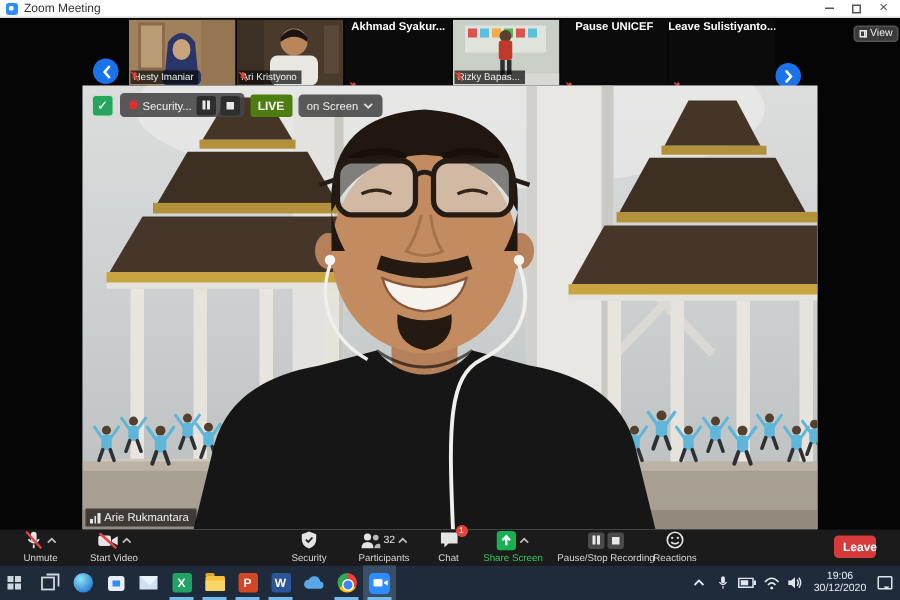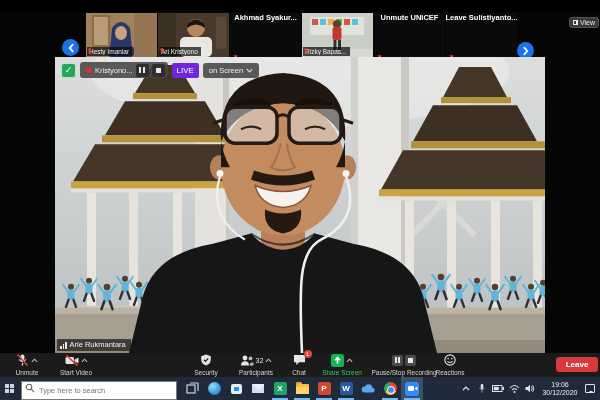--- a/index.html
+++ b/index.html
@@ -42,38 +42,38 @@
   .spotbar{position:absolute;left:6px;top:5px;display:flex;align-items:center;gap:4px;}
   .shieldbadge{width:15px;height:15px;border-radius:3px;background:#27a55c;border:1px solid #bfe3c9;color:#fff;font-size:9px;line-height:13px;text-align:center;padding:0;}
   .pill{height:16px;border:none;border-radius:3px;background:rgba(70,70,70,.88);color:#f0f0f0;font-size:7.5px;display:flex;align-items:center;gap:3px;padding:0 6px;}
   .recgroup{height:16px;border-radius:3px;background:rgba(70,70,70,.88);display:flex;align-items:center;gap:3px;padding:0 3px 0 6px;}
   .recdot{width:6px;height:6px;border-radius:50%;background:#e02d2d;}
   .rectext{font-size:7.5px;color:#f0f0f0;}
   .sqbtn{width:13px;height:13px;border:none;border-radius:2px;background:#2e2e2e;display:flex;align-items:center;justify-content:center;padding:0;}
   .pauseglyph{display:flex;gap:1.5px;}
   .pauseglyph i{display:block;width:1.8px;height:6px;background:#e8e8e8;}
   .stopglyph{width:5px;height:5px;background:#e8e8e8;}
-  .livebadge{height:15px;border-radius:2px;background:#6d28d9;color:#fff;font-weight:normal;font-size:8px;display:flex;align-items:center;padding:0 5px;}
+  .livebadge{height:15px;border-radius:2px;background:#4d7c0f;color:#fff;font-weight:bold;font-size:8px;display:flex;align-items:center;padding:0 5px;}
   .ytbtn{height:15px;}
   .nametag{position:absolute;left:2px;bottom:2px;background:rgba(10,10,10,.62);display:flex;align-items:flex-end;gap:3px;padding:2px 5px 2px 3px;}
   .nametag span{font-size:7.5px;color:#f2f2f2;line-height:8px;}
   .volbars{display:flex;align-items:flex-end;gap:1px;height:8px;}
   .volbars i{display:block;width:1.5px;background:#e8e8e8;}
   .volbars i:nth-child(1){height:3px;}.volbars i:nth-child(2){height:5px;}.volbars i:nth-child(3){height:7px;}
 
   
   .toolbar{position:absolute;left:0;top:341px;width:600px;height:24px;background:#1b1b1b;}
   .tbtn{position:absolute;top:1px;height:22px;background:none;border:none;padding:0;display:flex;flex-direction:column;align-items:center;justify-content:space-between;cursor:pointer;}
   .tbtn .ico{height:12px;display:flex;align-items:center;gap:2px;}
   .tbtn .lbl{font-size:6.5px;color:#d4d4d4;line-height:7px;white-space:nowrap;}
   .lbl.green{color:#35c75f;}
   .cnt{font-size:7px;color:#e8e8e8;}
   .chatwrap{position:relative;}
   .chatbadge{position:absolute;top:-4px;right:-6px;min-width:8px;height:8px;border-radius:4px;background:#e0443a;color:#fff;font-size:5.5px;line-height:8px;text-align:center;padding:0 1px;}
-  .leavebtn{position:absolute;left:556px;top:4px;width:42px;height:15px;background:#d63a3a;color:#fff;border:none;border-radius:3px;font-size:8px;font-weight:bold;}
+  .leavebtn{position:absolute;left:556px;top:4px;width:28px;height:15px;background:#d63a3a;color:#fff;border:none;border-radius:3px;font-size:8px;font-weight:bold;}
   .minisq{width:11px;height:11px;border:none;border-radius:2px;background:#4a4a4a;display:flex;align-items:center;justify-content:center;padding:0;}
 
   
   .taskbar{position:absolute;left:0;top:377px;width:600px;height:23px;background:#1f2b3b;display:flex;align-items:center;}
   .startbtn{width:18px;height:23px;background:none;border:none;display:flex;align-items:center;justify-content:center;padding:0;}
   .winlogo{display:grid;grid-template-columns:4px 4px;grid-template-rows:4px 4px;gap:1px;}
   .winlogo i{background:#cdd6e0;display:block;}
   .searchbox{position:relative;width:156px;height:19px;margin-left:3px;}
   .searchbox input{width:100%;height:100%;border:1px solid #7a7a7a;background:#fff;font-size:7.5px;color:#444;padding:0 2px 0 17px;}
   .searchbox .mag{position:absolute;left:4px;top:4px;}
@@ -103,20 +103,29 @@
   .clock{width:40px;text-align:center;color:#e8eef5;line-height:8px;background:none;border:none;padding:0;}
   .clock div{font-size:7px;}
   .ic-ac{width:10px;height:9px;border:1px solid #dfe5ec;border-radius:1px;position:relative;}
   .ic-ac::after{content:"";position:absolute;right:1px;bottom:-3px;border:2px solid transparent;border-top-color:#dfe5ec;}
 </style>
 </head>
 <body>
 
 <div id="screen">
 
+  <div class="titlebar">
+    <span class="zoomglyph"></span>
+    <span class="titletext">Zoom Meeting</span>
+    <span class="wincontrols">
+      <span class="wc-min"></span>
+      <span class="wc-max"></span>
+      <span class="wc-close">×</span>
+    </span>
+  </div>
 
   <div class="app">
 
     <div class="filmstrip">
 
       <div class="tile">
         <svg viewBox="0 0 71 44">
           <rect width="71" height="44" fill="#a1805c"></rect>
           <rect x="6" y="2" width="18" height="32" fill="#8b6b4a"></rect>
           <rect x="8" y="4" width="14" height="28" fill="#b99b74"></rect>
@@ -188,21 +197,21 @@
               <rect x="3.2" y="1" width="3.6" height="6" rx="1.8" fill="#e0443a"></rect>
               <path d="M2,6 Q5,10 8,6" stroke="#e0443a" fill="none" stroke-width="1.2"></path>
               <line x1="1" y1="1" x2="9" y2="11" stroke="#e0443a" stroke-width="1.4"></line>
             </svg>
           <span>Rizky Bapas...</span>
         </div>
       </div>
 
       <div class="tile">
         <div class="tile-center">
-            <span>Unmute UNICEF</span>
+            <span>Pause UNICEF</span>
           </div>
         <span class="mic-corner">
             <svg width="6" height="8" viewBox="0 0 10 12">
               <rect x="3.2" y="1" width="3.6" height="6" rx="1.8" fill="#e0443a"></rect>
               <path d="M2,6 Q5,10 8,6" stroke="#e0443a" fill="none" stroke-width="1.2"></path>
               <line x1="1" y1="1" x2="9" y2="11" stroke="#e0443a" stroke-width="1.4"></line>
             </svg>
           </span>
       </div>
 
@@ -343,21 +352,21 @@
           <circle cx="291" cy="116" r="3.5" fill="#f4f4f2"></circle>
           <path d="M291,119 C302,150 290,170 266,182 C244,193 244,226 247,295" stroke="#efefec" stroke-width="2.6" fill="none"></path>
           <path d="M165,119 C156,146 168,170 190,182" stroke="#efefec" stroke-width="2.2" fill="none"></path>
         </g>
       </svg>
 
       <div class="spotbar">
         <button class="shieldbadge">✓</button>
         <div class="recgroup">
           <span class="recdot"></span>
-          <span class="rectext">Kristyono...</span>
+          <span class="rectext">Security...</span>
           <button class="sqbtn">
               <span class="pauseglyph">
                 <i></i>
                 <i></i>
               </span>
             </button>
           <button class="sqbtn">
               <span class="stopglyph"></span>
             </button>
         </div>
@@ -494,27 +503,20 @@
   <div class="taskbar">
     <button class="startbtn">
         <span class="winlogo">
           <i></i>
           <i></i>
           <i></i>
           <i></i>
         </span>
       </button>
 
-    <div class="searchbox">
-      <svg class="mag" width="10" height="10" viewBox="0 0 10 10">
-          <circle cx="4" cy="4" r="2.8" fill="none" stroke="#666" stroke-width="1.1"></circle>
-          <line x1="6.2" y1="6.2" x2="9" y2="9" stroke="#666" stroke-width="1.1"></line>
-        </svg>
-      <input type="text" placeholder="Type here to search" style="">
-    </div>
 
     <div class="tbicons">
       <button class="slot">
           <svg width="13" height="13" viewBox="0 0 13 13">
             <rect x="1" y="3" width="8" height="8" fill="none" stroke="#cfd6df" stroke-width="1.2"></rect>
             <path d="M4,1 H12 V9" fill="none" stroke="#cfd6df" stroke-width="1.2"></path>
           </svg>
         </button>
       <button class="slot">
           <span class="ic-edge"></span>

